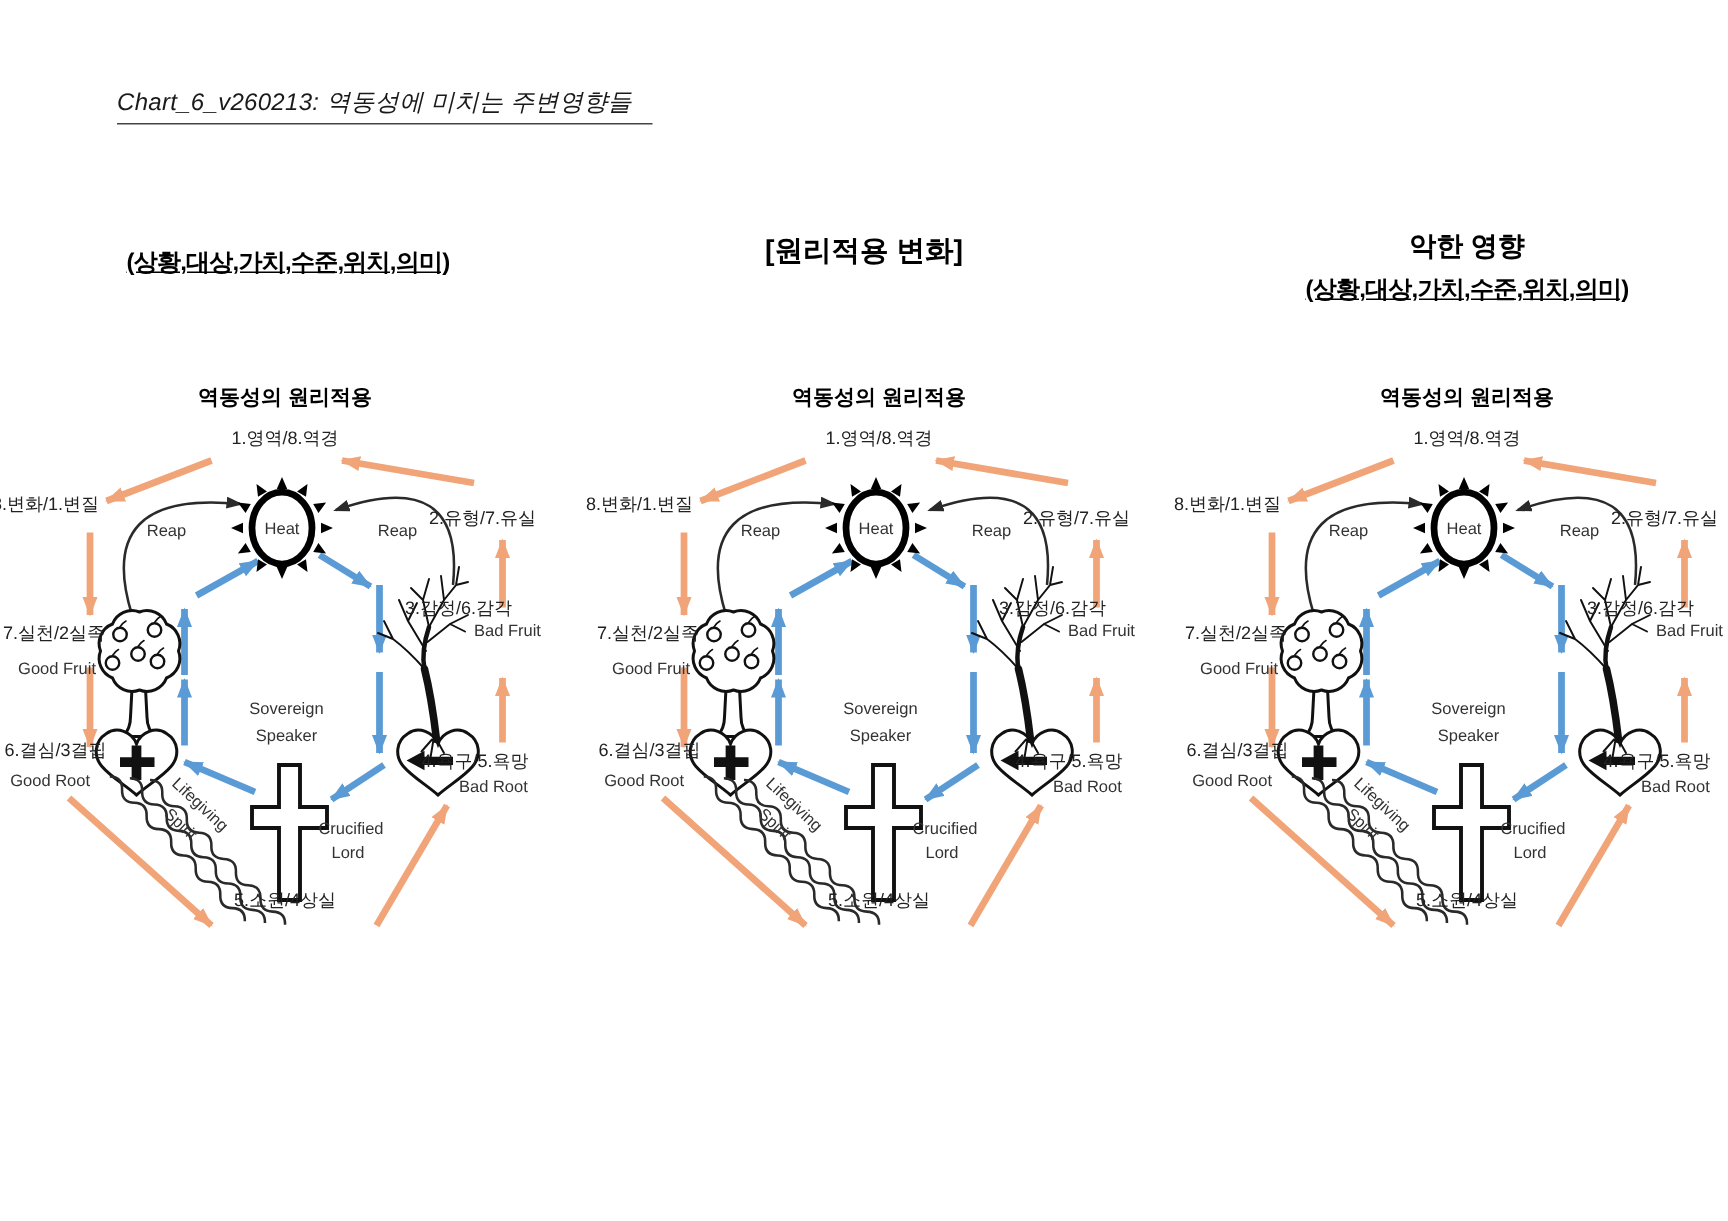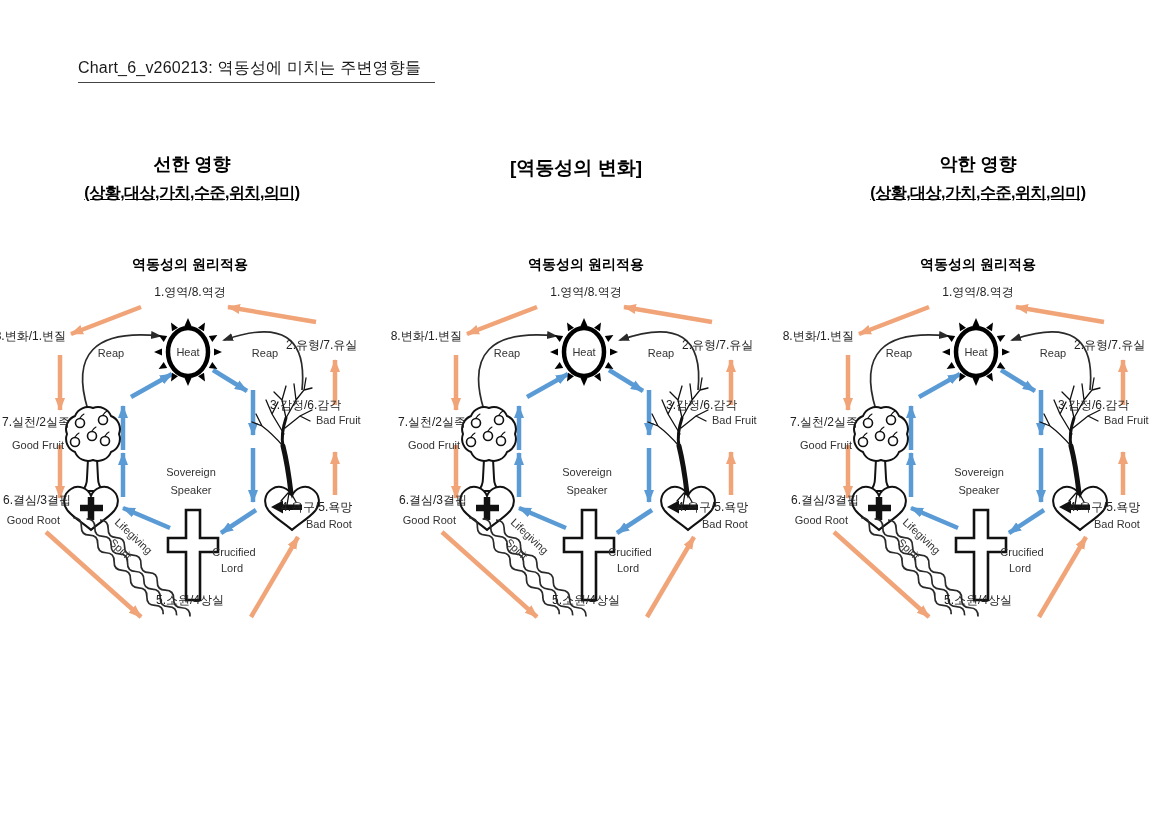--- a/index.html
+++ b/index.html
@@ -1,19 +1,19 @@
 <!DOCTYPE html>
 <html><head>
 <meta charset="utf-8">
 <style>
   html,body{margin:0;padding:0;background:#ffffff;}
   body{width:1152px;height:814px;position:relative;overflow:hidden;
        font-family:"Liberation Sans",sans-serif;color:#111;}
   .page-title{position:absolute;top:58px;left:78px;font-size:16px;color:#1a1a1a;
-       letter-spacing:.2px;border-bottom:1.6px solid #444;padding:0 14px 3px 0;}
+       letter-spacing:.2px;border-bottom:1.6px solid #444;padding:0 14px 3px 0;font-style:italic;}
   .col-head{position:absolute;text-align:center;font-weight:bold;color:#000;}
   .col-head .l1{font-size:18px;line-height:1.0;}
   .col-head .l2{font-size:16px;margin-top:10px;letter-spacing:-0.5px;text-decoration:underline;}
   #head-left{top:155px;left:0;width:384px;}
   #head-mid{top:158px;left:384px;width:384px;}
   #head-mid .l1{font-size:19px;}
   #head-right{top:155px;left:788px;width:380px;}
   #diagram-svg{position:absolute;top:250px;left:0;}
   svg text{fill:#222;font-family:"Liberation Sans",sans-serif;}
   text.ko{font-size:12px;}
@@ -24,25 +24,24 @@
   .k{stroke:#2a2a2a;stroke-width:1.7;fill:none;}
   .outline{stroke:#111;fill:#fff;}
   .twig{stroke:#111;fill:none;stroke-linecap:round;}
 </style>
 </head>
 <body>
 
 <div class="page-title">Chart_6_v260213: 역동성에 미치는 주변영향들</div>
 
 <div class="col-head" id="head-left">
-  <div class="l1">선한 영향</div>
   <div class="l2">(상황,대상,가치,수준,위치,의미)</div>
 </div>
 <div class="col-head" id="head-mid">
-  <div class="l1">[역동성의 변화]</div>
+  <div class="l1">[원리적용 변화]</div>
 </div>
 <div class="col-head" id="head-right">
   <div class="l1">악한 영향</div>
   <div class="l2">(상황,대상,가치,수준,위치,의미)</div>
 </div>
 
 <svg id="diagram-svg" width="1152" height="440" viewBox="0 0 1152 440">
   <defs>
     <marker id="mo" markerUnits="userSpaceOnUse" markerWidth="14" markerHeight="11" refX="12" refY="5" orient="auto">
       <path d="M0,0 L13,5 L0,10 Z" fill="#F0A478"></path>

